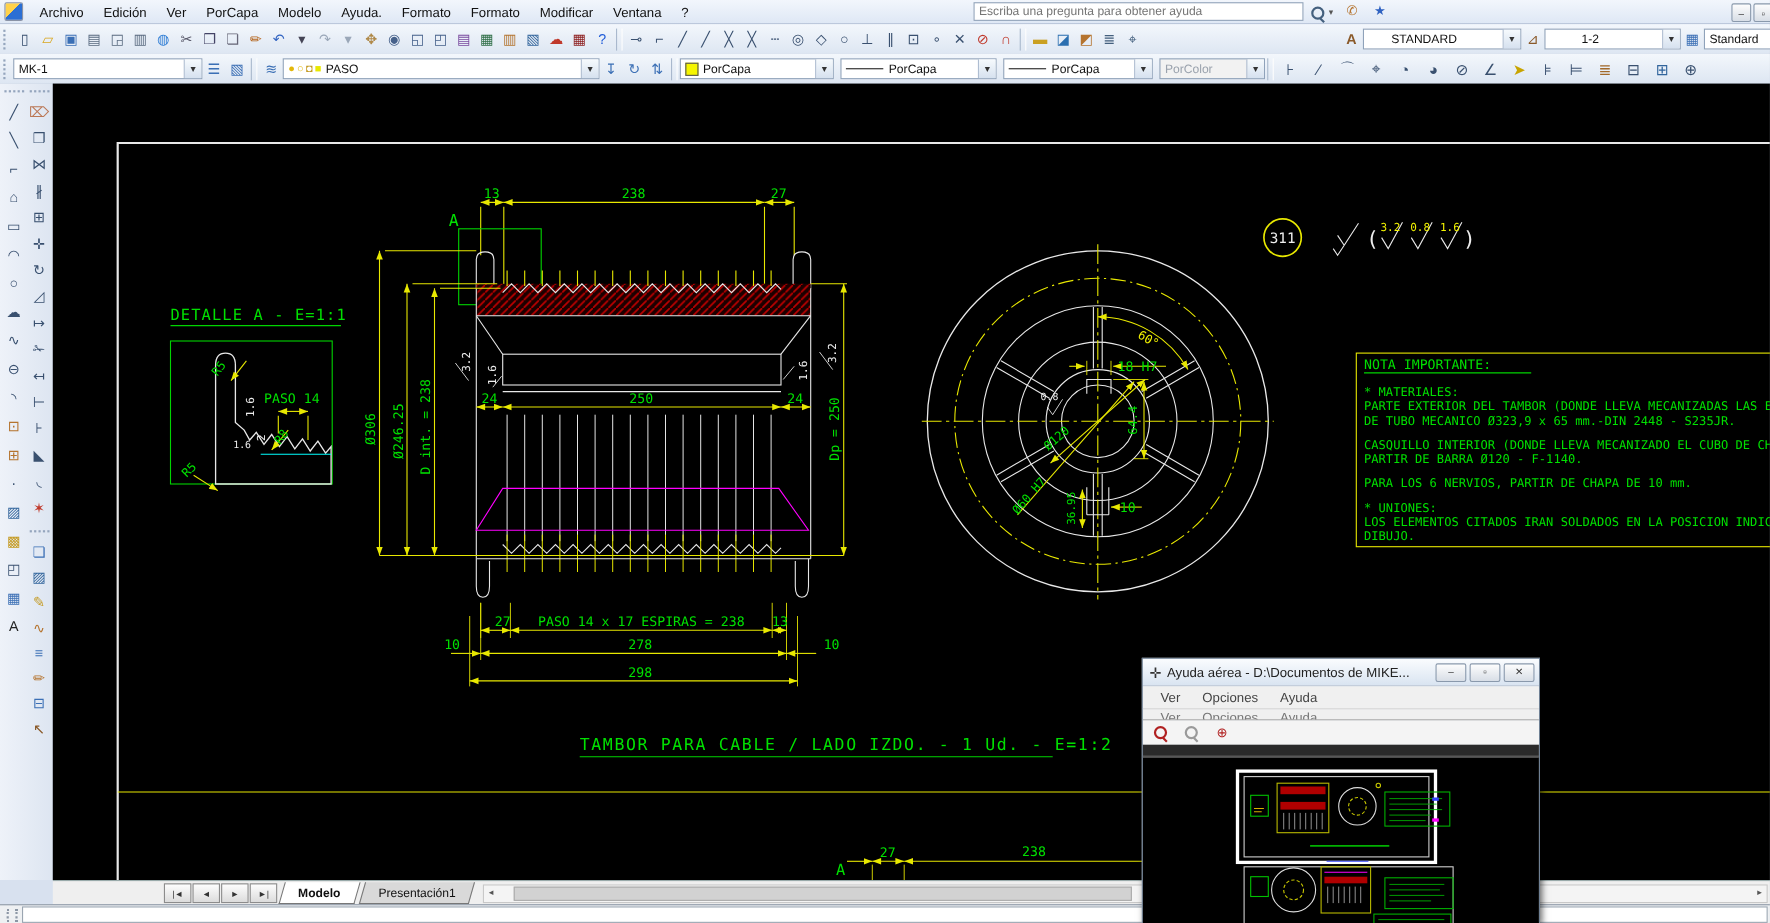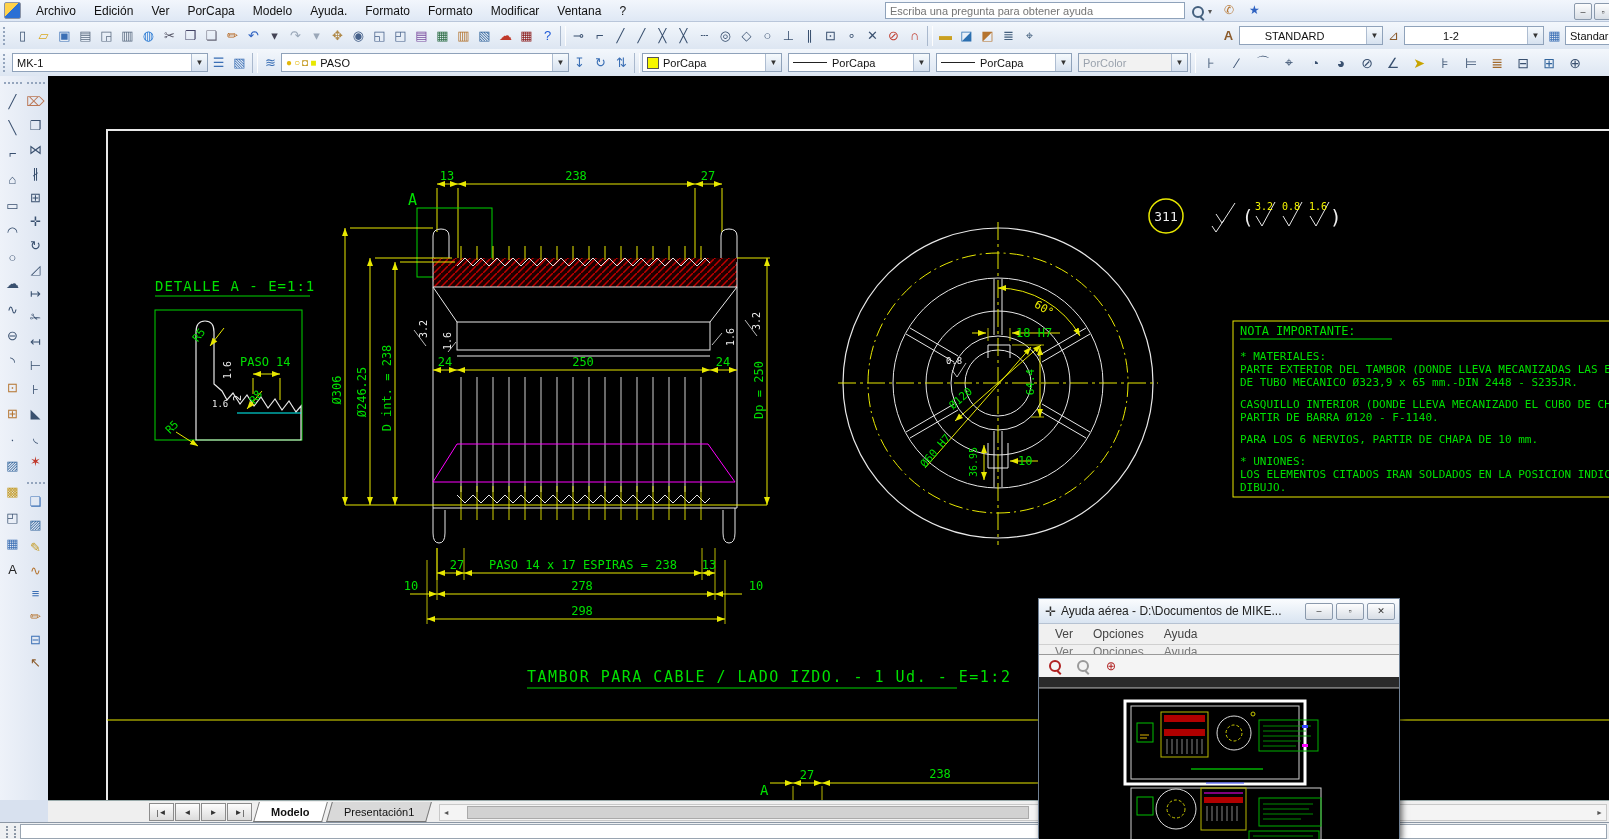--- a/index.html
+++ b/index.html
@@ -167,34 +167,34 @@
       <span class="icn" style="color: rgb(68, 96, 126);">≣</span>
       <span class="icn" style="color: rgb(68, 96, 126);">⌖</span>
     </div>
   <div style="position:absolute;left:1218px;display:flex;align-items:center">
     <span class="icn" style="color:#8a5a2a;font-weight:bold">A</span>
     <div class="combo" style="width:144px">
       <span style="margin:0 auto">STANDARD</span>
         <span class="arw">▼</span>
     </div>
     <span class="icn" style="color:#8a5a2a">⊿</span>
-    <div class="combo" style="width:140px">
+    <div class="combo" style="width:124px">
       <span style="margin:0 auto">1-2</span>
         <span class="arw">▼</span>
     </div>
     <span class="icn" style="color:#3b6fb5">▦</span>
     <div class="combo" style="width:70px">
       <span>Standard</span>
     </div>
   </div>
 </div>
 
 <div id="row3" class="toolrow">
   <span class="vgrip"></span>
-  <div class="combo" style="width:196px">
+  <div class="combo" style="width:172px">
     <span>MK-1</span>
       <span class="arw">▼</span>
   </div>
   <div class="strip">
       <span class="icn" style="color: rgb(59, 111, 181);">☰</span>
       <span class="icn" style="color: rgb(59, 111, 181);">▧</span>
     </div>
   <span class="sep"></span>
   <span class="icn" style="color:#3b6fb5">≋</span>
   <div class="combo" style="width:288px">
@@ -221,21 +221,21 @@
   <div class="combo" style="width:142px;margin-left:6px">
     <span class="ltline"></span>
     <span>PorCapa</span>
     <span class="arw">▼</span>
   </div>
   <div class="combo" style="width:136px;margin-left:6px">
     <span class="ltline" style="border-top-width:1px"></span>
     <span>PorCapa</span>
     <span class="arw">▼</span>
   </div>
-  <div class="combo gray" style="width:110px;margin-left:6px">
+  <div class="combo gray" style="width:96px;margin-left:6px">
     <span>PorColor</span>
     <span class="arw">▼</span>
   </div>
   <span class="sep"></span>
   <div class="strip">
       <span class="icn" style="width:24px;font-size:14px">⊦</span>
       <span class="icn" style="width:24px;font-size:14px">∕</span>
       <span class="icn" style="width:24px;font-size:14px">⌒</span>
       <span class="icn" style="width:24px;font-size:14px">⌖</span>
       <span class="icn" style="width:24px;font-size:14px">◔</span>

